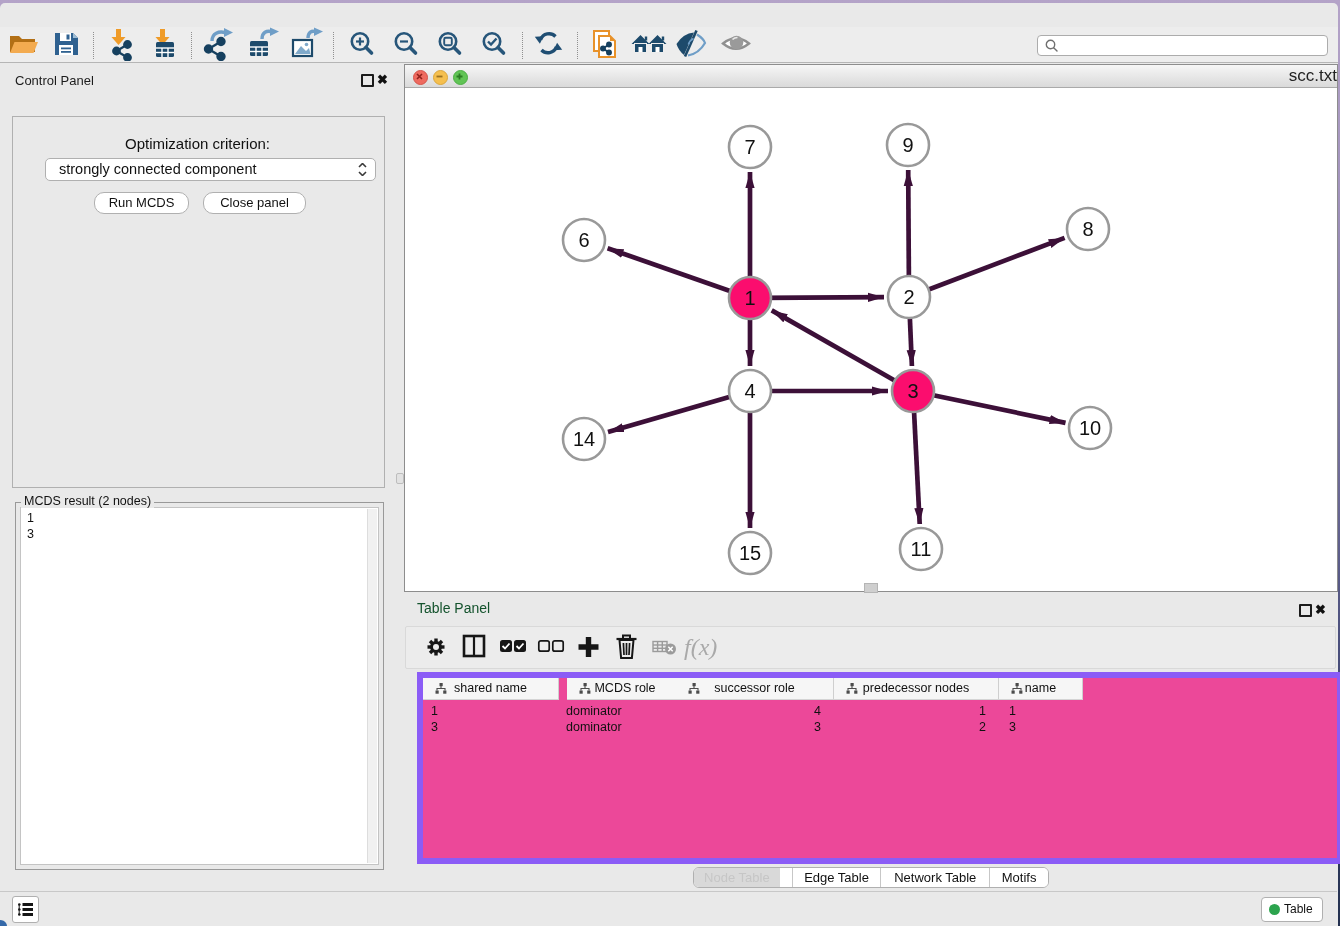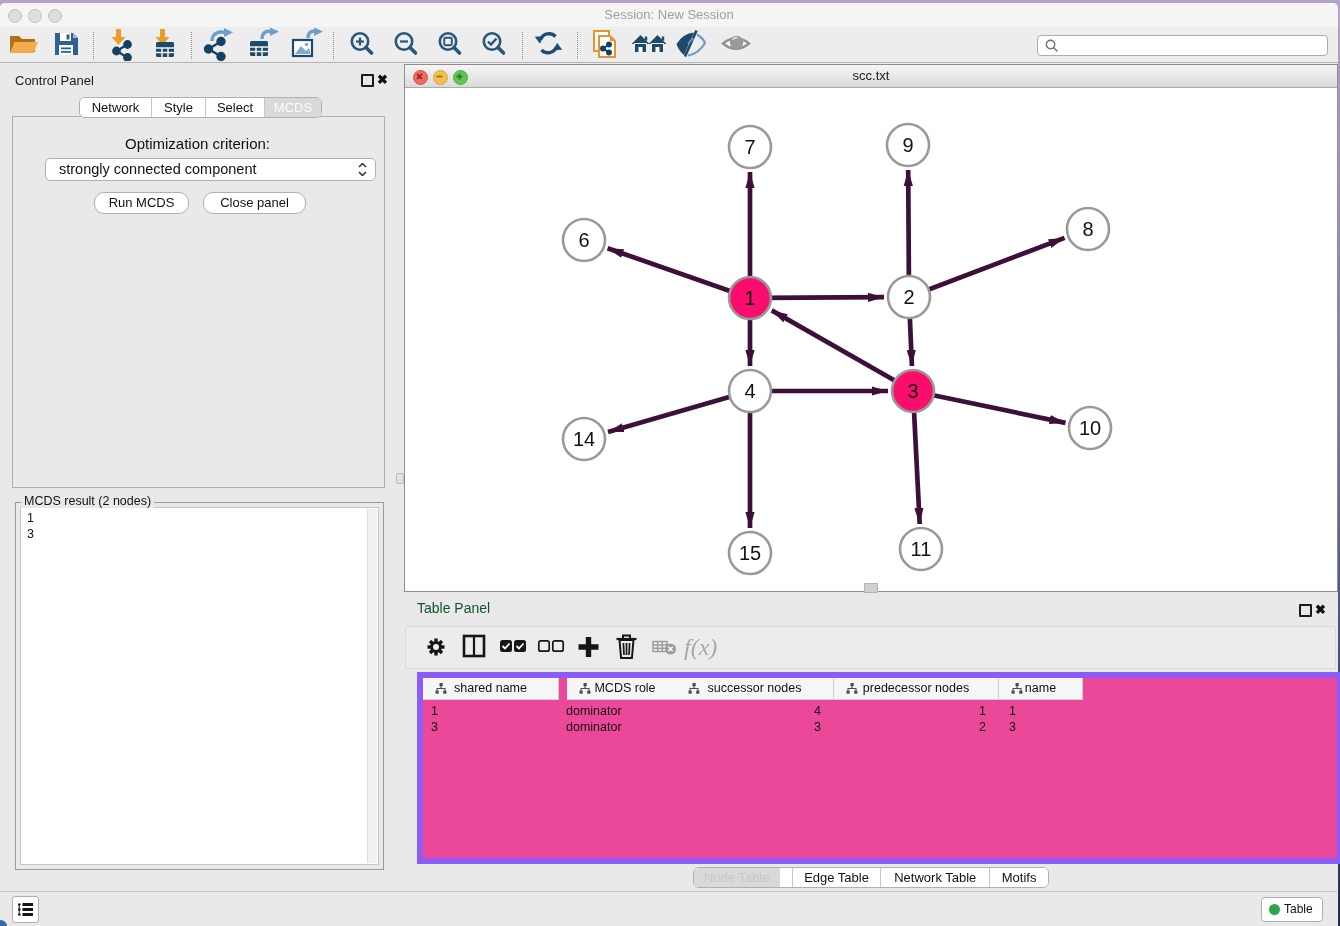--- a/index.html
+++ b/index.html
@@ -20,41 +20,35 @@
   .tab:first-child{border-left:none;}
   .tab.sel{background:#d9d9d9;color:#fbfbfb;}
   .btn{position:absolute;background:#fff;border:1px solid #b0b0b0;border-radius:10px;font-size:13px;text-align:center;color:#111;}
   
   .maxsq{position:absolute;width:9px;height:9px;border:2px solid #1b1b1b;border-radius:1px;}
   .closex{position:absolute;font-size:13px;font-weight:bold;color:#111;}
   
   #netwin{position:absolute;left:404px;top:61px;width:932px;height:526px;background:#fff;border:1px solid #8d8d8d;}
   #nettitle{position:absolute;left:0;top:0;width:100%;height:22px;background:linear-gradient(#f6f6f6,#dadada);border-bottom:1px solid #aaa;}
   .light{position:absolute;top:5px;width:13px;height:13px;border-radius:50%;}
-  #nettext{position:absolute;width:100%;text-align:center;font-size:13px;line-height:22px;color:#222;}
+  #nettext{position:absolute;width:100%;text-align:right;font-size:17px;line-height:22px;color:#222;}
   
   #tableheadtxt{position:absolute;left:417px;top:597px;font-size:14px;color:#14532d;}
   #ttoolbar{position:absolute;left:405px;top:623px;width:929px;height:41px;background:#ececec;border:1px solid #d9d9d9;border-radius:2px;}
   #tablewrap{position:absolute;left:417px;top:669px;width:914px;height:180px;background:#ec4899;border:6px solid #8b5cf6;}
   .thead{position:absolute;top:0;height:21px;background:#f6f6f6;border-right:1px solid #cfcfcf;border-bottom:1px solid #d4d4d4;font-size:12.5px;color:#111;}
   .thead .lbl{position:absolute;top:0;width:100%;text-align:center;line-height:21px;}
   .trow{position:absolute;height:16px;font-size:12.5px;color:#111;line-height:16px;}
   #memorybtn{position:absolute;left:1261px;top:894px;width:60px;height:23px;background:#fff;border:1px solid #b0b0b0;border-radius:4px;}
   #statusline{position:absolute;left:0;top:888px;width:1337px;height:0;border-top:1px solid #c8c8c8;}
   #listbtn{position:absolute;left:12px;top:893px;width:25px;height:25px;background:#fff;border:1px solid #b0b0b0;border-radius:3px;}
 </style>
 </head>
 <body>
 <div id="win">
-  <div id="titlebar">
-    <div class="tcirc" style="left:8px;"></div>
-    <div class="tcirc" style="left:28px;"></div>
-    <div class="tcirc" style="left:48px;"></div>
-    <div id="title">Session: New Session</div>
-  </div>
   <div id="toolbar">
 
     <svg class="abs" style="left:4px;top:0;" width="36" height="34" viewBox="0 0 36 34">
       <path d="M6,9 l9,0 l3,3 l13,0 l0,13 l-25,0 z" fill="#b26f15"></path>
       <polygon points="10.5,15 34,15 29.5,26 6,26" fill="#f3ab50"></polygon>
     </svg>
 
     <svg class="abs" style="left:48px;top:0;" width="36" height="34" viewBox="0 0 36 34">
       <path d="M7,6 h18 l5,5 v17 h-23 z" fill="#2f6190"></path>
       <path d="M25,6 l5,5 h-5 z" fill="#9dbcd4"></path>
@@ -200,26 +194,20 @@
       <svg width="16" height="16" style="position:absolute;left:6px;top:2px;" viewBox="0 0 16 16">
           <circle cx="6.5" cy="6.5" r="4.2" fill="none" stroke="#6f6f6f" stroke-width="1.4"></circle>
           <line x1="9.7" y1="9.7" x2="13" y2="13" stroke="#6f6f6f" stroke-width="1.4" stroke-linecap="round"></line>
         </svg>
     </div>
   </div>
   <div class="abs paneltitle" style="left:15px;top:70px;">Control Panel</div>
   <div class="maxsq" style="left:361px;top:71px;"></div>
   <div class="closex" style="left:377px;top:69px;">✖</div>
   <div class="panelbox" style="left:12px;top:113px;width:371px;height:370px;"></div>
-  <div class="tabrow" style="left:79px;top:94px;width:241px;">
-    <div class="tab" style="width:71px;">Network</div>
-    <div class="tab" style="width:53px;">Style</div>
-    <div class="tab" style="width:58px;">Select</div>
-    <div class="tab sel" style="width:56px;">MCDS</div>
-  </div>
   <div class="abs" style="left:12px;top:132px;width:371px;text-align:center;font-size:15px;color:#111;">Optimization criterion:</div>
   <div class="abs" style="left:45px;top:155px;width:310px;height:21px;background:#fff;border:1px solid #b0b0b0;border-radius:5px;padding-left:19px;">
     <div class="abs" style="left:13px;top:0;font-size:14.5px;line-height:21px;color:#111;">strongly connected component</div>
     <svg class="abs" style="right:8px;top:4px;" width="9" height="13" viewBox="0 0 9 13">
       <path d="M1,4 L4.5,0.5 L8,4" fill="none" stroke="#3a3a3a" stroke-width="1.6"></path>
       <path d="M1,9 L4.5,12.5 L8,9" fill="none" stroke="#3a3a3a" stroke-width="1.6"></path>
     </svg>
   </div>
   <div class="btn" style="left:94px;top:189px;width:93px;height:20px;line-height:20px;">Run MCDS</div>
   <div class="btn" style="left:203px;top:189px;width:101px;height:20px;line-height:20px;">Close panel</div>
@@ -382,21 +370,21 @@
       </div>
     <div class="thead" style="left:253px;width:157px;">
         <svg style="position:absolute;left:12px;top:5px;" width="12" height="11" viewBox="0 0 12 11">
           <g fill="#4c4c4c">
             <rect x="4.5" y="0" width="3.2" height="3.2"></rect>
             <rect x="0.5" y="7.5" width="3.2" height="3.2"></rect>
             <rect x="8.2" y="7.5" width="3.2" height="3.2"></rect>
           </g>
           <path d="M6,3 v2.5 M2,7.5 v-2 h8 v2" stroke="#4c4c4c" stroke-width="1.1" fill="none"></path>
         </svg>
-        <span class="lbl">successor nodes</span>
+        <span class="lbl">successor role</span>
       </div>
     <div class="thead" style="left:411px;width:164px;">
         <svg style="position:absolute;left:12px;top:5px;" width="12" height="11" viewBox="0 0 12 11">
           <g fill="#4c4c4c">
             <rect x="4.5" y="0" width="3.2" height="3.2"></rect>
             <rect x="0.5" y="7.5" width="3.2" height="3.2"></rect>
             <rect x="8.2" y="7.5" width="3.2" height="3.2"></rect>
           </g>
           <path d="M6,3 v2.5 M2,7.5 v-2 h8 v2" stroke="#4c4c4c" stroke-width="1.1" fill="none"></path>
         </svg>

